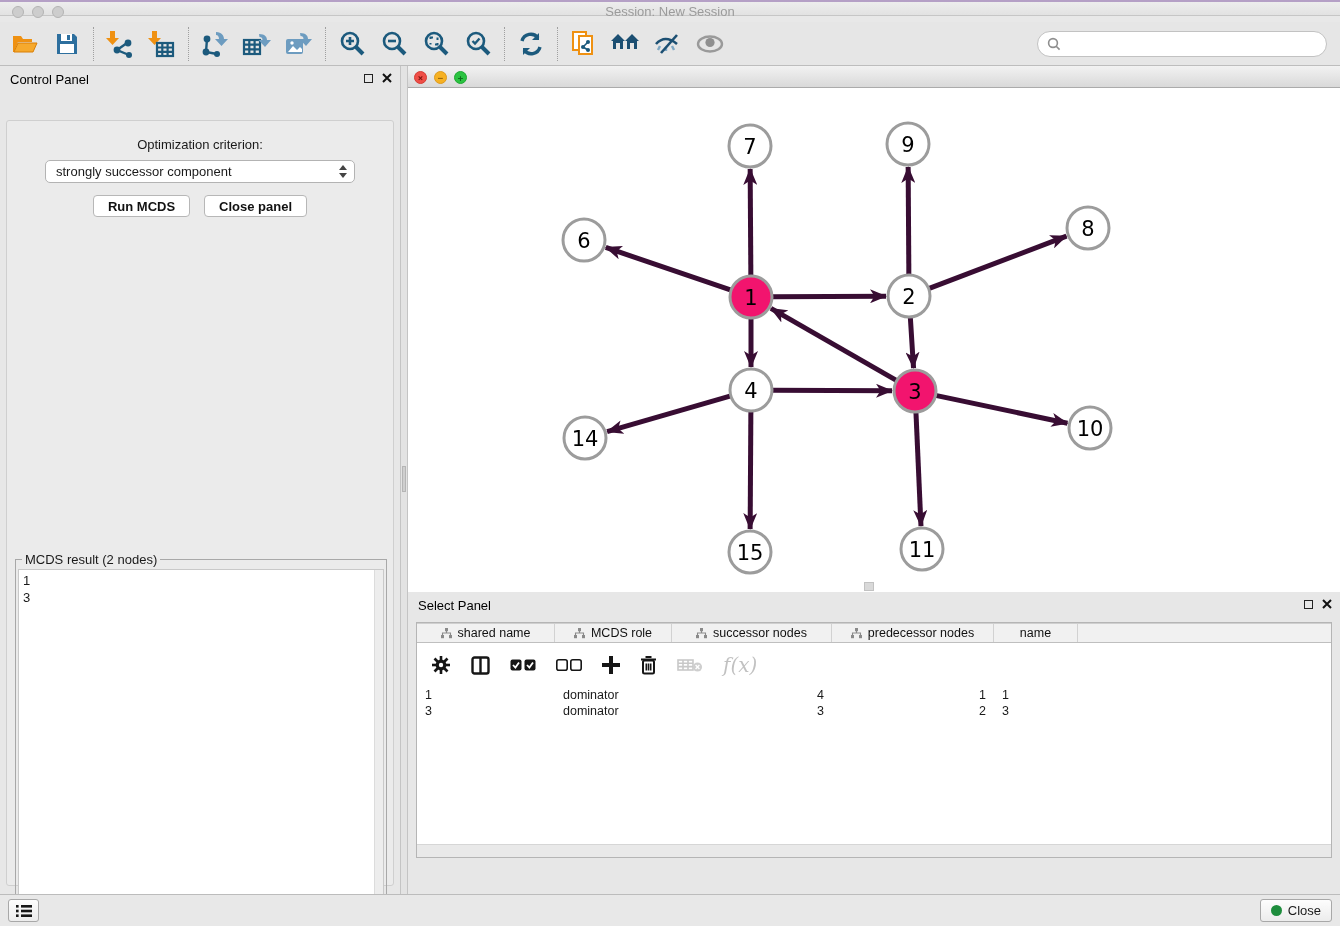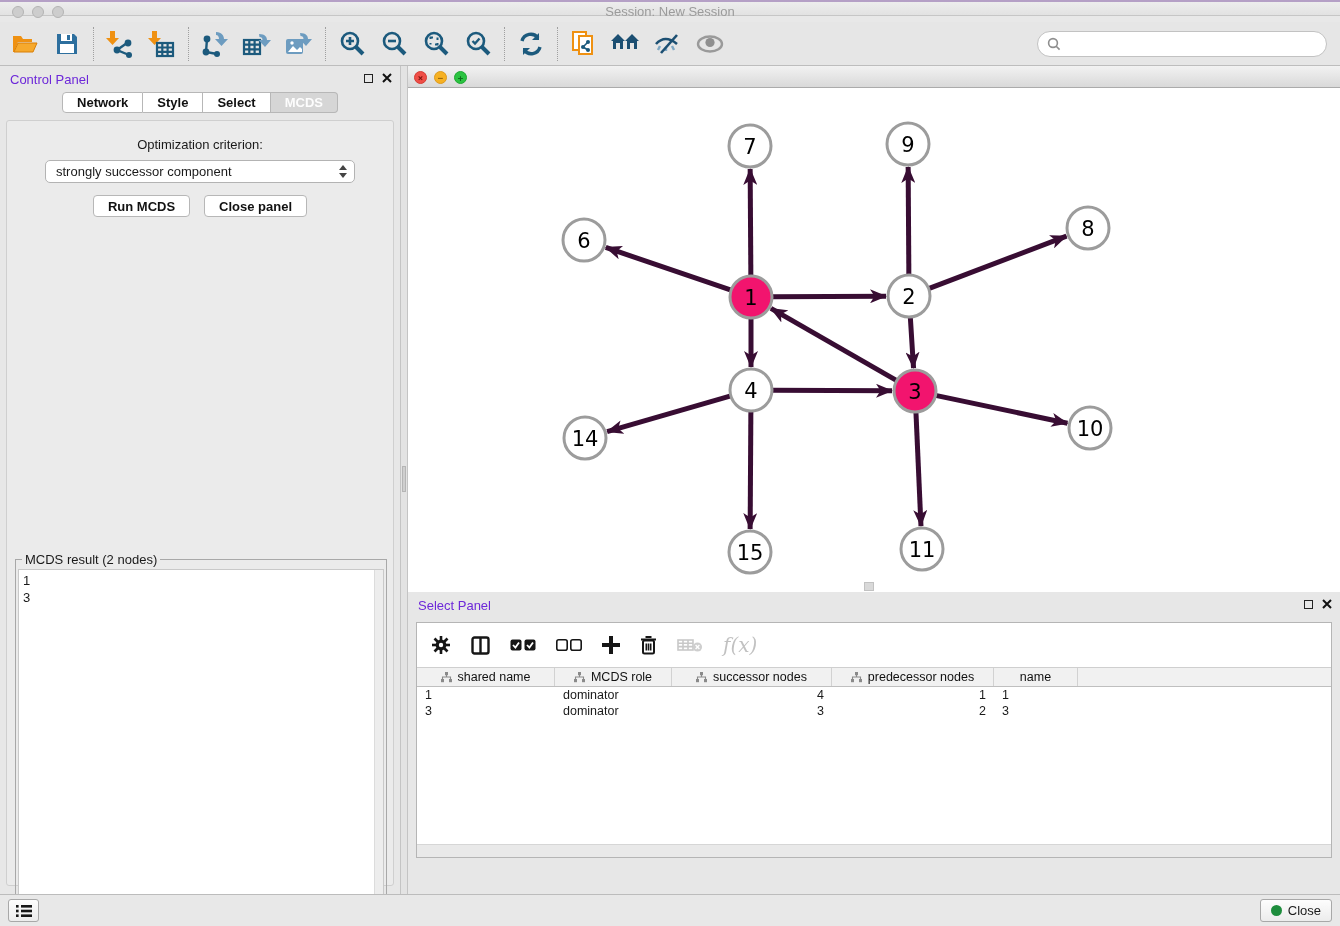--- a/index.html
+++ b/index.html
@@ -20,21 +20,21 @@
     background:#e6e6e6; border-bottom:1px solid #bdbdbd; display:flex; align-items:center; padding-left:4px; }
   .tbtn { width:42px; height:38px; display:flex; align-items:center; justify-content:center; }
   .tsep { width:1px; height:34px; border-left:1px dotted #9f9f9f; margin:0 5px; }
   #quick-search { position:absolute; right:13px; top:9px; width:290px; height:26px;
     background:#fff; border:1px solid #c2c2c2; border-radius:13px; display:flex; align-items:center; padding-left:9px; }
   #quick-search input { border:none; outline:none; flex:1; height:20px; font-size:13px; background:transparent; margin-left:5px;}
 
   
   #control-panel { position:absolute; left:0; top:66px; width:400px; height:828px; background:#e7e7e7; }
   .panel-head { position:relative; height:26px; }
-  .panel-title { position:absolute; left:10px; top:6px; color:#6d28d9; }
+  .panel-title { position:absolute; left:10px; top:6px; color:#000000; }
   .panel-btns { position:absolute; right:8px; top:7px; display:flex; gap:9px; align-items:center; }
   .float-ico { width:9px; height:9px; border:1.5px solid #222; }
   .seg-bar { display:flex; justify-content:center; }
   .seg { border:1px solid #b7b7b7; border-left:none; background:#fff; height:21px;
     padding:0 14px; display:flex; align-items:center; font-weight:600; color:#111; }
   .seg:first-child { border-left:1px solid #b7b7b7; border-radius:4px 0 0 4px; }
   .seg:last-child { border-radius:0 4px 4px 0; }
   .seg.sel { background:#d6d6d6; color:#fdfdfd; }
   #cp-body { position:absolute; left:6px; top:54px; width:388px; height:766px;
     background:#ebebeb; border:1px solid #cfcfcf; border-radius:3px; }
@@ -256,26 +256,20 @@
 <div id="control-panel">
   <div class="panel-head">
     <span class="panel-title">Control Panel</span>
     <span class="panel-btns">
       <span class="float-ico"></span>
       <svg width="10" height="10" viewBox="0 0 10 10">
           <path d="M1 1l8 8M9 1l-8 8" stroke="#111" stroke-width="2"></path>
         </svg>
     </span>
   </div>
-  <div class="seg-bar" id="cp-tabs">
-      <span class="seg">Network</span>
-      <span class="seg">Style</span>
-      <span class="seg">Select</span>
-      <span class="seg sel">MCDS</span>
-    </div>
   <div id="cp-body">
     <div id="opt-label">Optimization criterion:</div>
     <div id="opt-select">
       <span>strongly successor component</span>
       <span class="updown">
           <i class="up"></i>
           <i class="dn"></i>
         </span>
     </div>
     <div id="cp-buttons">
@@ -361,20 +355,69 @@
   <div class="panel-head">
     <span class="panel-title">Select Panel</span>
     <span class="panel-btns">
       <span class="float-ico"></span>
       <svg width="10" height="10" viewBox="0 0 10 10">
           <path d="M1 1l8 8M9 1l-8 8" stroke="#111" stroke-width="2"></path>
         </svg>
     </span>
   </div>
   <div id="tbl-container">
+    <div id="tbl-header">
+        <div class="th" style="width: 138px;">
+          <svg width="11" height="11" viewBox="0 0 11 11">
+            <g fill="#8a8a8a">
+              <rect x="4" y="0" width="3" height="3.2"></rect>
+              <rect x="0" y="7" width="3" height="3.2"></rect>
+              <rect x="8" y="7" width="3" height="3.2"></rect>
+            </g>
+            <path d="M5.5 3v2M1.5 7V5h8v2" fill="none" stroke="#8a8a8a" stroke-width="1.1"></path>
+          </svg>
+          <span>shared name</span>
+        </div>
+        <div class="th" style="width: 117px;">
+          <svg width="11" height="11" viewBox="0 0 11 11">
+            <g fill="#8a8a8a">
+              <rect x="4" y="0" width="3" height="3.2"></rect>
+              <rect x="0" y="7" width="3" height="3.2"></rect>
+              <rect x="8" y="7" width="3" height="3.2"></rect>
+            </g>
+            <path d="M5.5 3v2M1.5 7V5h8v2" fill="none" stroke="#8a8a8a" stroke-width="1.1"></path>
+          </svg>
+          <span>MCDS role</span>
+        </div>
+        <div class="th" style="width: 160px;">
+          <svg width="11" height="11" viewBox="0 0 11 11">
+            <g fill="#8a8a8a">
+              <rect x="4" y="0" width="3" height="3.2"></rect>
+              <rect x="0" y="7" width="3" height="3.2"></rect>
+              <rect x="8" y="7" width="3" height="3.2"></rect>
+            </g>
+            <path d="M5.5 3v2M1.5 7V5h8v2" fill="none" stroke="#8a8a8a" stroke-width="1.1"></path>
+          </svg>
+          <span>successor nodes</span>
+        </div>
+        <div class="th" style="width: 162px;">
+          <svg width="11" height="11" viewBox="0 0 11 11">
+            <g fill="#8a8a8a">
+              <rect x="4" y="0" width="3" height="3.2"></rect>
+              <rect x="0" y="7" width="3" height="3.2"></rect>
+              <rect x="8" y="7" width="3" height="3.2"></rect>
+            </g>
+            <path d="M5.5 3v2M1.5 7V5h8v2" fill="none" stroke="#8a8a8a" stroke-width="1.1"></path>
+          </svg>
+          <span>predecessor nodes</span>
+        </div>
+        <div class="th" style="width: 84px;">
+          <span>name</span>
+        </div>
+      </div>
     <div id="tbl-toolbar">
       <span class="tt-btn">
         <svg width="20" height="20" viewBox="0 0 20 20">
             <g stroke="#161616" stroke-width="2.6">
               <line x1="10" y1="1" x2="10" y2="19"></line>
               <line x1="1" y1="10" x2="19" y2="10"></line>
               <line x1="3.5" y1="3.5" x2="16.5" y2="16.5"></line>
               <line x1="16.5" y1="3.5" x2="3.5" y2="16.5"></line>
             </g>
             <circle cx="10" cy="10" r="5.4" fill="#161616"></circle>
@@ -418,69 +461,20 @@
             <g stroke="#7d7d7d" stroke-width="1.6" fill="none">
               <rect x="1" y="3" width="15" height="10"></rect>
               <path d="M1 6.3h15M1 9.6h15M6 3v10M11 3v10"></path>
             </g>
             <circle cx="20.5" cy="10" r="4.6" fill="#8d8d8d"></circle>
             <path d="M18.6 8.1l3.8 3.8M22.4 8.1l-3.8 3.8" stroke="#fff" stroke-width="1.4"></path>
           </svg>
       </span>
       <span class="tt-btn dim" style="font:italic 20px 'DejaVu Serif',serif;color:#6e6e6e">f(x)</span>
     </div>
-    <div id="tbl-header">
-        <div class="th" style="width: 138px;">
-          <svg width="11" height="11" viewBox="0 0 11 11">
-            <g fill="#8a8a8a">
-              <rect x="4" y="0" width="3" height="3.2"></rect>
-              <rect x="0" y="7" width="3" height="3.2"></rect>
-              <rect x="8" y="7" width="3" height="3.2"></rect>
-            </g>
-            <path d="M5.5 3v2M1.5 7V5h8v2" fill="none" stroke="#8a8a8a" stroke-width="1.1"></path>
-          </svg>
-          <span>shared name</span>
-        </div>
-        <div class="th" style="width: 117px;">
-          <svg width="11" height="11" viewBox="0 0 11 11">
-            <g fill="#8a8a8a">
-              <rect x="4" y="0" width="3" height="3.2"></rect>
-              <rect x="0" y="7" width="3" height="3.2"></rect>
-              <rect x="8" y="7" width="3" height="3.2"></rect>
-            </g>
-            <path d="M5.5 3v2M1.5 7V5h8v2" fill="none" stroke="#8a8a8a" stroke-width="1.1"></path>
-          </svg>
-          <span>MCDS role</span>
-        </div>
-        <div class="th" style="width: 160px;">
-          <svg width="11" height="11" viewBox="0 0 11 11">
-            <g fill="#8a8a8a">
-              <rect x="4" y="0" width="3" height="3.2"></rect>
-              <rect x="0" y="7" width="3" height="3.2"></rect>
-              <rect x="8" y="7" width="3" height="3.2"></rect>
-            </g>
-            <path d="M5.5 3v2M1.5 7V5h8v2" fill="none" stroke="#8a8a8a" stroke-width="1.1"></path>
-          </svg>
-          <span>successor nodes</span>
-        </div>
-        <div class="th" style="width: 162px;">
-          <svg width="11" height="11" viewBox="0 0 11 11">
-            <g fill="#8a8a8a">
-              <rect x="4" y="0" width="3" height="3.2"></rect>
-              <rect x="0" y="7" width="3" height="3.2"></rect>
-              <rect x="8" y="7" width="3" height="3.2"></rect>
-            </g>
-            <path d="M5.5 3v2M1.5 7V5h8v2" fill="none" stroke="#8a8a8a" stroke-width="1.1"></path>
-          </svg>
-          <span>predecessor nodes</span>
-        </div>
-        <div class="th" style="width: 84px;">
-          <span>name</span>
-        </div>
-      </div>
     <div id="tbl-rows">
         <div class="tbl-row">
           <div class="td" style="width: 138px; text-align: left;">1</div>
           <div class="td" style="width: 117px; text-align: left;">dominator</div>
           <div class="td" style="width: 160px; text-align: right;">4</div>
           <div class="td" style="width: 162px; text-align: right;">1</div>
           <div class="td" style="width: 84px; text-align: left;">1</div>
         </div>
         <div class="tbl-row">
           <div class="td" style="width: 138px; text-align: left;">3</div>

